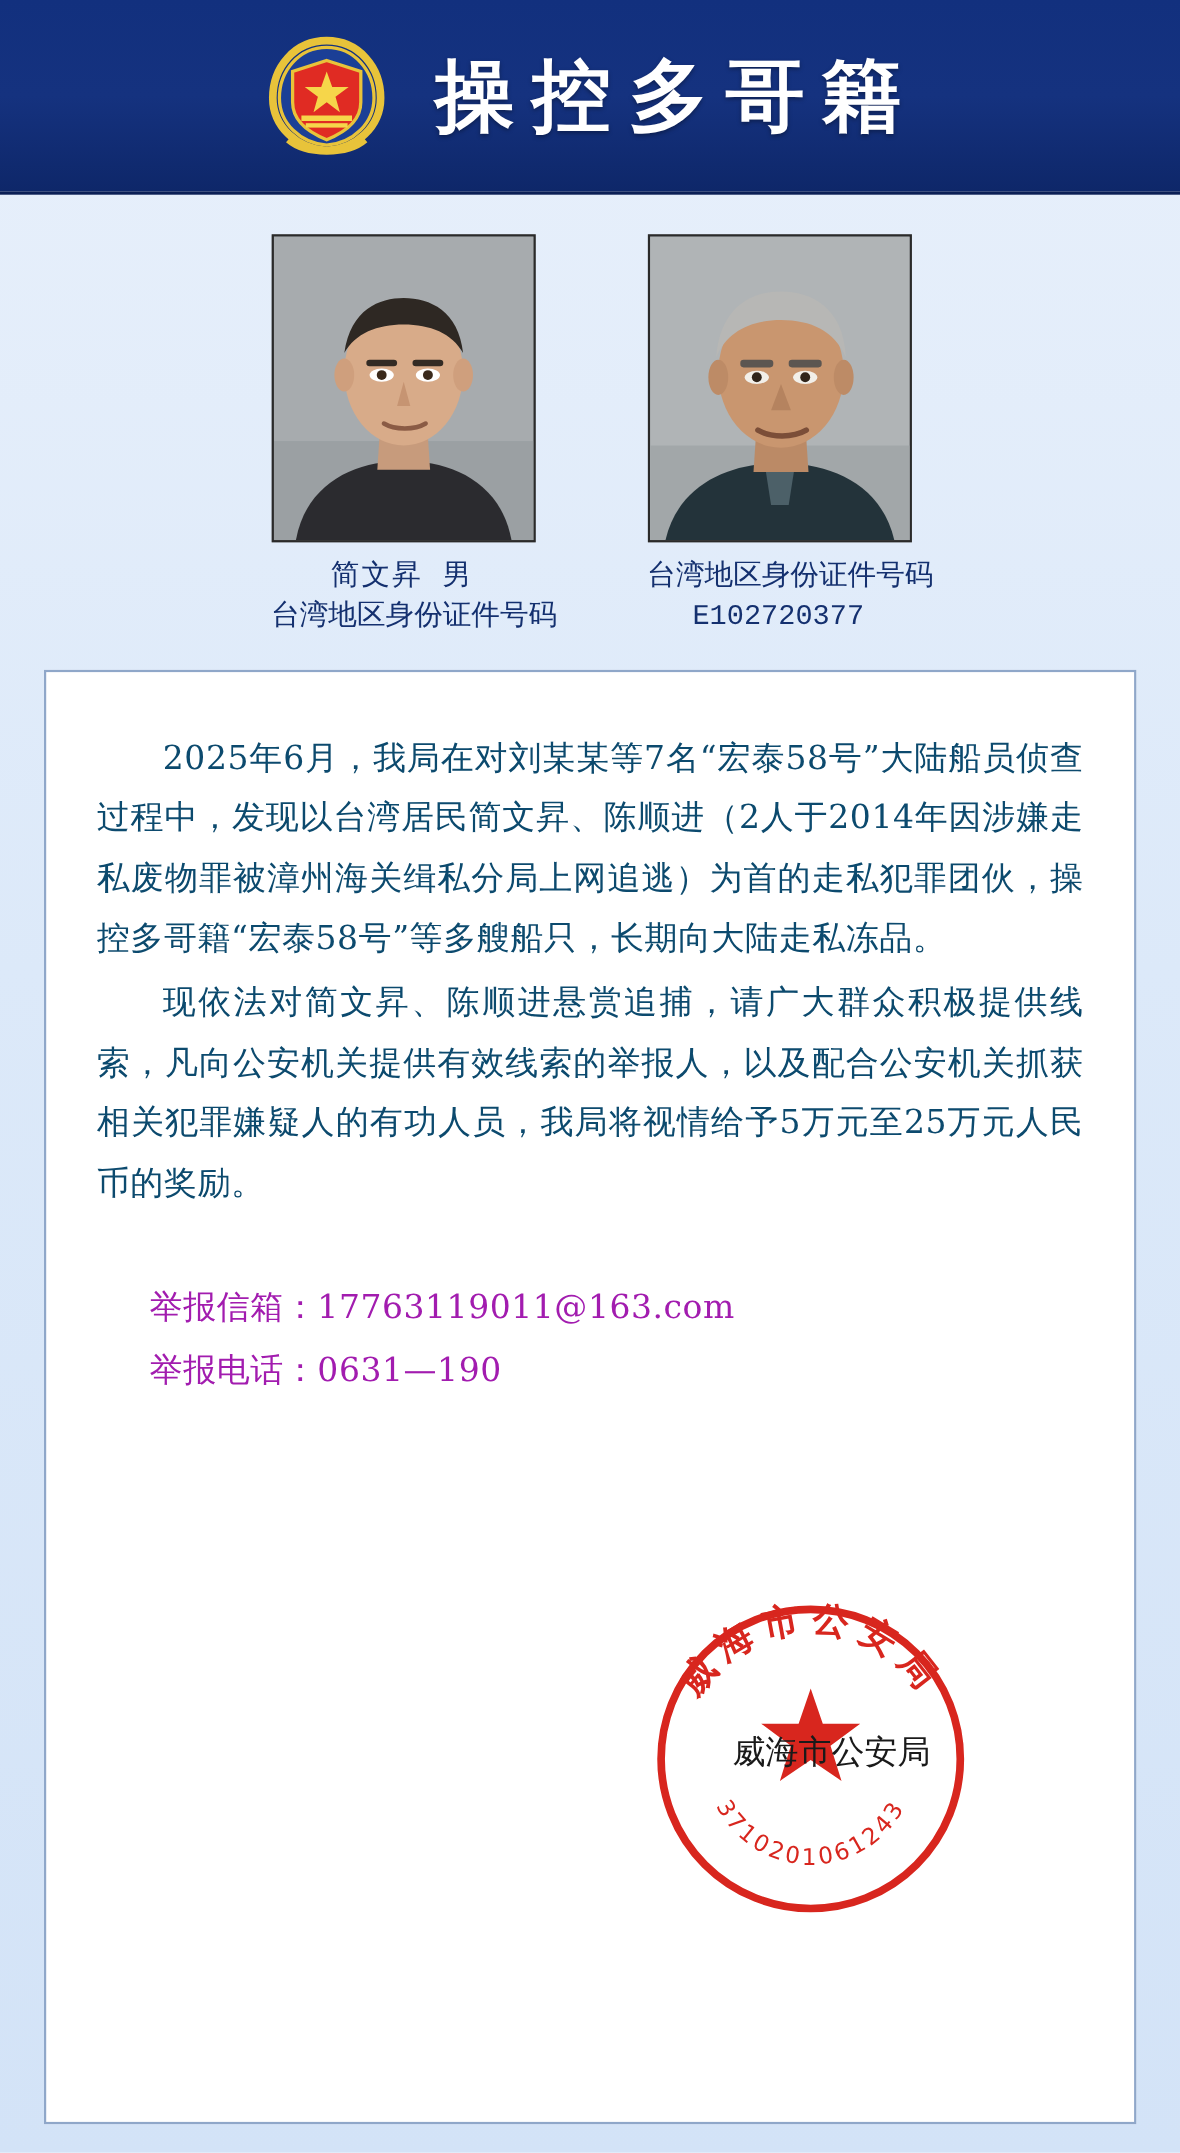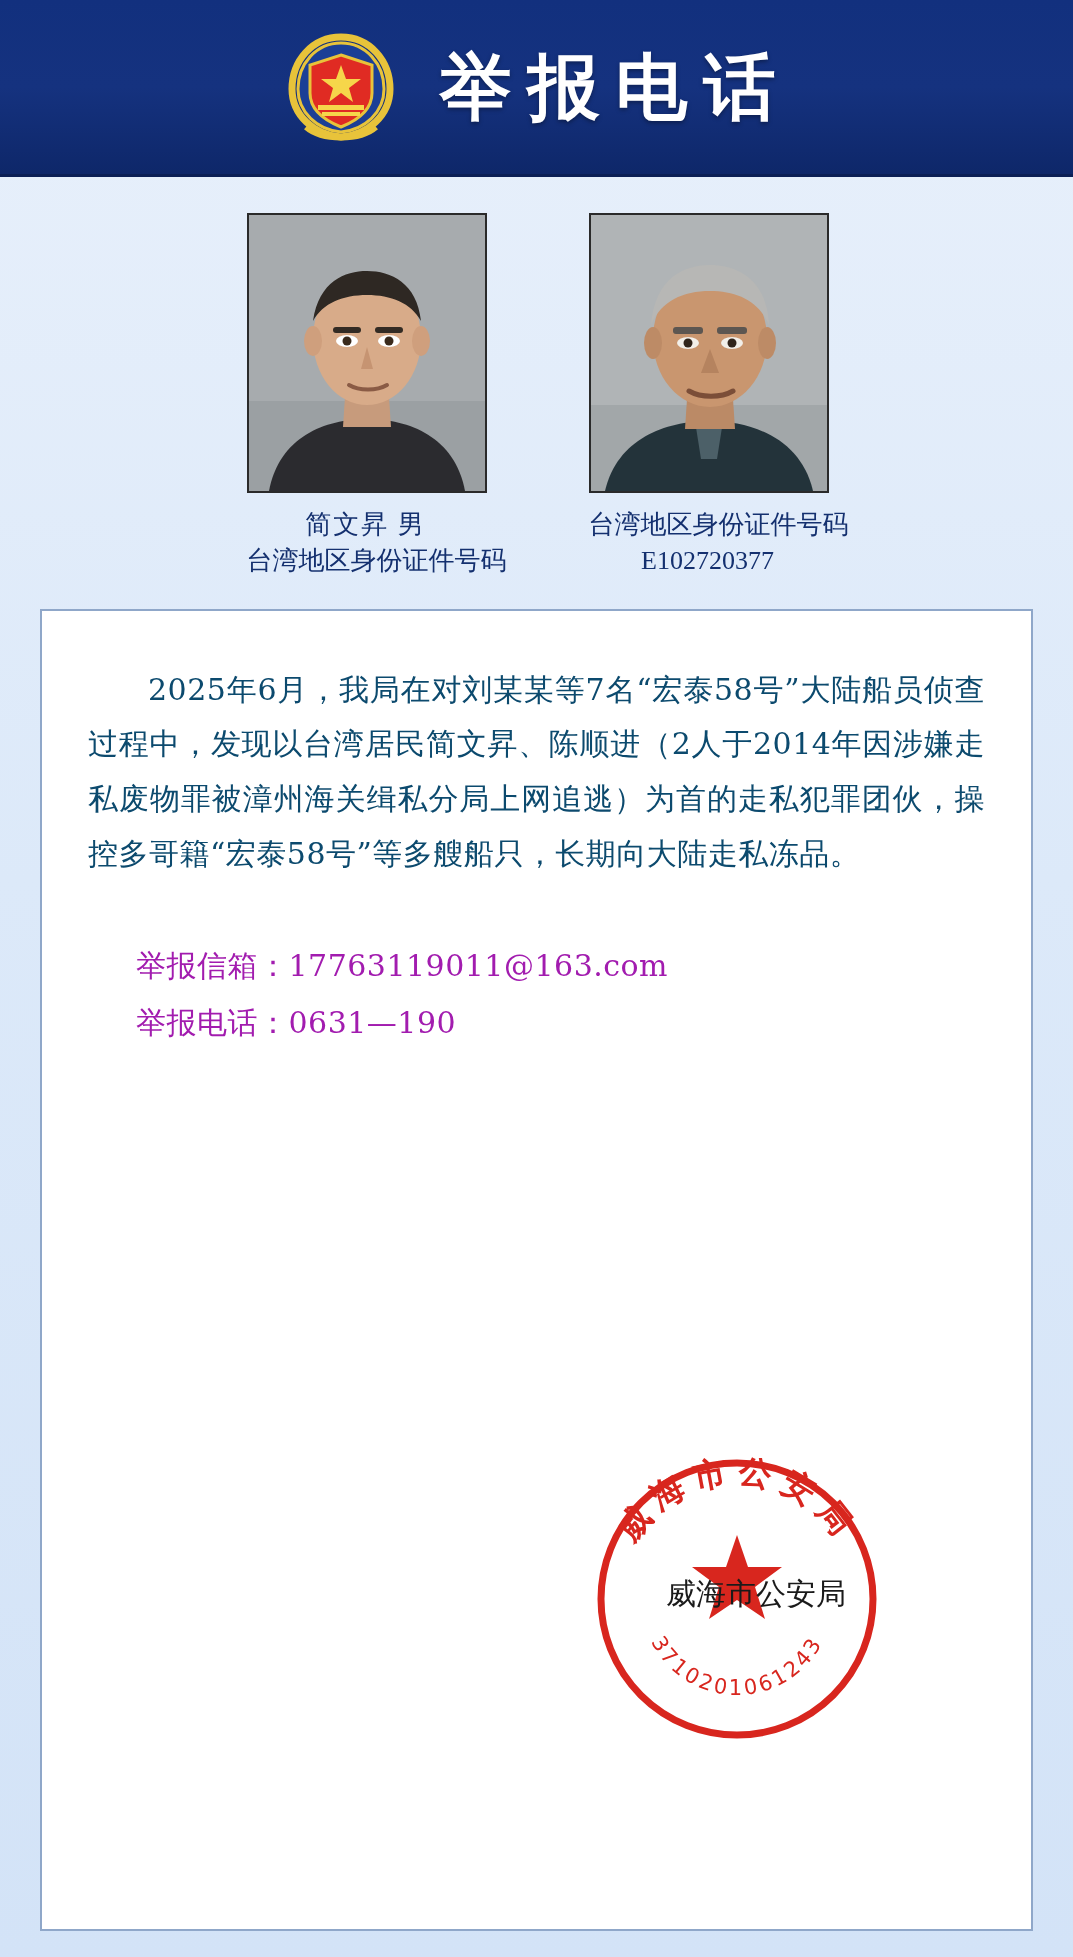--- a/index.html
+++ b/index.html
@@ -69,21 +69,21 @@
     overflow: hidden;
     position: relative;
     margin: 0 auto;
   }
   .photo-frame svg { display: block; width: 100%; height: 100%; }
   .suspect-lines {
     margin-top: 14px;
     color: #14306f;
     font-size: 26px;
     line-height: 1.38;
-    font-family: Liberation Serif, serif;
+    font-family: Liberation Mono, monospace;
     white-space: nowrap;
   }
   .suspect-lines .nm { letter-spacing: 2px; }
 
   
   .notice {
     margin: 30px 40px 0 40px;
     background: #ffffff;
     border: 2px solid #8fa7c9;
     box-sizing: border-box;
@@ -157,21 +157,21 @@
         <path d="M59 24 L90 34 L90 62 C90 80 74 90 59 96 C44 90 28 80 28 62 L28 34 Z" fill="#e02b23" stroke="#e8c33a" stroke-width="3"></path>
 
         <polygon points="59,34 64,48 79,48 67,57 71,71 59,62 47,71 51,57 39,48 54,48" fill="#f6d64a"></polygon>
 
         <rect x="36" y="74" width="46" height="5" fill="#f6d64a"></rect>
         <rect x="40" y="81" width="38" height="4" fill="#f6d64a"></rect>
 
         <path d="M24 96 C40 110 78 110 94 96" fill="none" stroke="#e8c33a" stroke-width="6"></path>
       </svg>
     </div>
-    <div class="header-title">举报电话</div>
+    <div class="header-title">操控多哥籍</div>
   </div>
 
   <div class="suspects">
 
     <div class="suspect">
       <div class="photo-frame">
         <svg viewBox="0 0 236 276" xmlns="http://www.w3.org/2000/svg">
           <rect width="236" height="276" fill="#a7abae"></rect>
           <rect y="186" width="236" height="90" fill="#9ba0a3"></rect>
 
@@ -239,20 +239,21 @@
       <div class="suspect-lines">
         <div>台湾地区身份证件号码</div>
         <div>E102720377</div>
       </div>
     </div>
 
   </div>
 
   <div class="notice">
     <p class="para">2025年6月，我局在对刘某某等7名“宏泰58号”大陆船员侦查过程中，发现以台湾居民简文昇、陈顺进（2人于2014年因涉嫌走私废物罪被漳州海关缉私分局上网追逃）为首的走私犯罪团伙，操控多哥籍“宏泰58号”等多艘船只，长期向大陆走私冻品。</p>
+    <p class="para">现依法对简文昇、陈顺进悬赏追捕，请广大群众积极提供线索，凡向公安机关提供有效线索的举报人，以及配合公安机关抓获相关犯罪嫌疑人的有功人员，我局将视情给予5万元至25万元人民币的奖励。</p>
 
     <div class="contact">
       <div>举报信箱：17763119011@163.com</div>
       <div>举报电话：0631—190</div>
     </div>
 
     <div class="sign-area">
       <div class="seal">
         <svg viewBox="0 0 300 300" xmlns="http://www.w3.org/2000/svg">
           <g fill="none" stroke="#d8261e" stroke-width="7">

